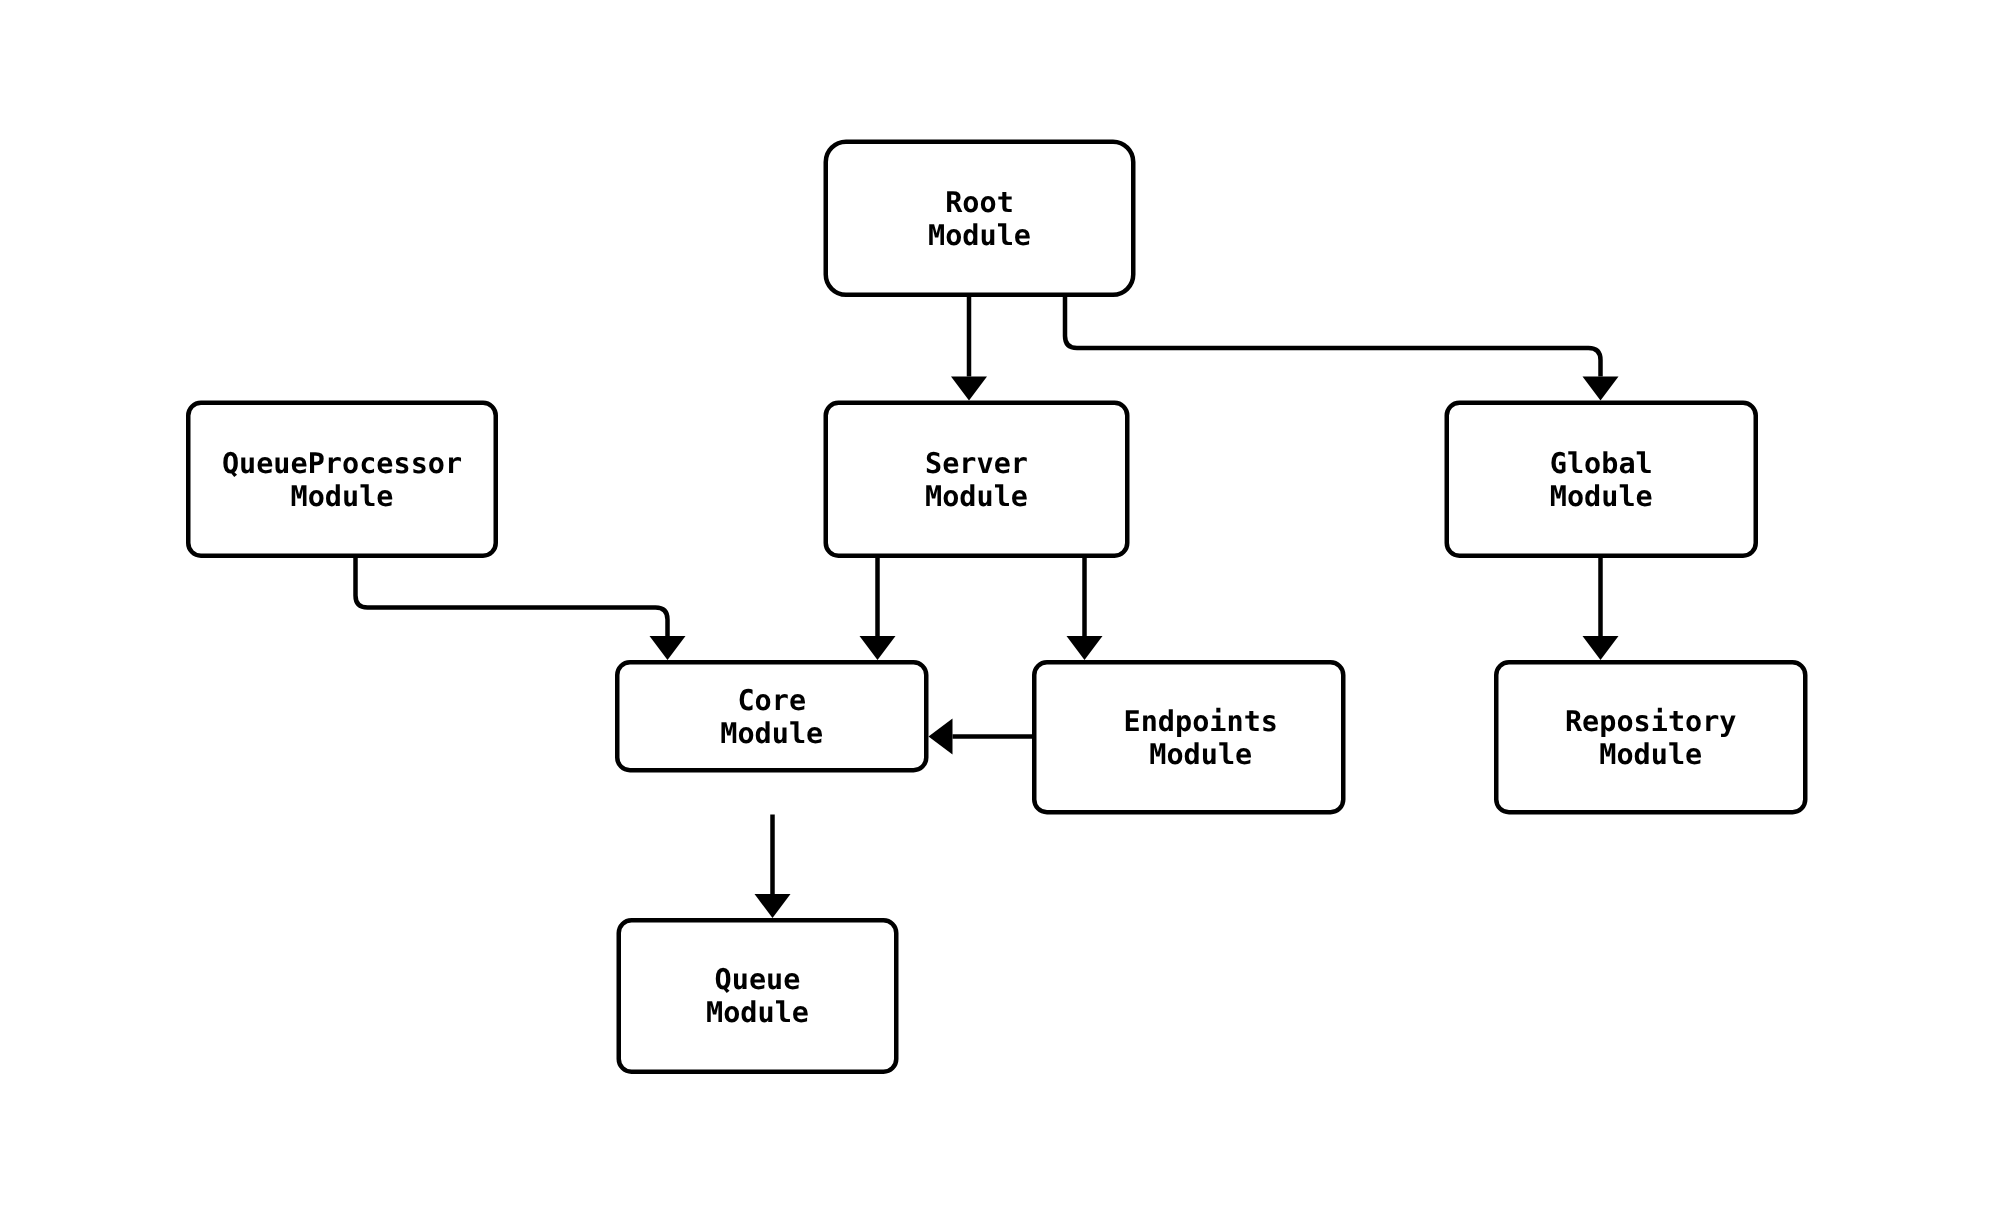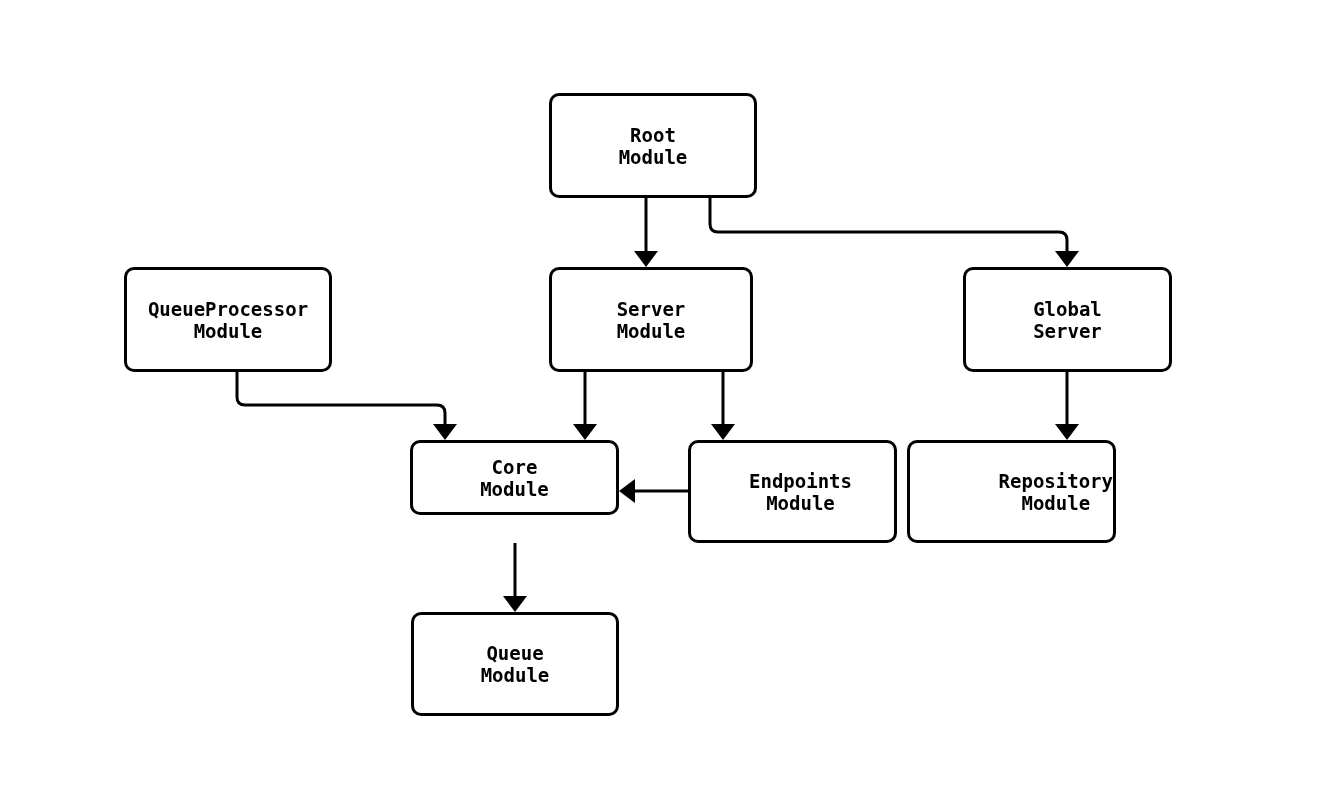--- a/index.html
+++ b/index.html
@@ -44,28 +44,28 @@
   }
   .node-label {
     font-weight: bold;
     font-size: 19px;
     line-height: 22px;
     color: #000000;
     text-align: center;
     white-space: pre-line;
   }
   
-  .n-root          { left: 549px; top: 93px;  width: 208px; height: 105px; }
+  .n-root          { left: 549px; top: 93px;  width: 208px; height: 105px; border-radius: 15px; }
   .n-queueproc     { left: 124px; top: 267px; width: 208px; height: 105px; }
   .n-server        { left: 549px; top: 267px; width: 204px; height: 105px; }
   .n-global        { left: 963px; top: 267px; width: 209px; height: 105px; }
   .n-core          { left: 410px; top: 440px; width: 209px; height: 75px; }
   .n-endpoints     { left: 688px; top: 440px; width: 209px; height: 103px; padding-left: 16px; }
-  .n-repository    { left: 907px; top: 440px; width: 209px; height: 103px; justify-content: flex-end; }
-  .n-queue         { left: 411px; top: 612px; width: 208px; height: 104px; }
+  .n-repository    { left: 996px; top: 440px; width: 209px; height: 103px; }
+  .n-queue         { left: 411px; top: 612px; width: 188px; height: 104px; }
 </style>
 </head>
 <body>
 
 <div class="canvas">
 
   <svg class="edge-layer" viewBox="0 0 1337 809" xmlns="http://www.w3.org/2000/svg">
 
     <g>
       <path d="M646 198 V251"></path>
@@ -118,21 +118,21 @@
 Module</span>
   </div>
 
   <div class="node n-server">
     <span class="node-label">Server
 Module</span>
   </div>
 
   <div class="node n-global">
     <span class="node-label">Global
-Server</span>
+Module</span>
   </div>
 
   <div class="node n-core">
     <span class="node-label">Core
 Module</span>
   </div>
 
   <div class="node n-endpoints">
     <span class="node-label">Endpoints
 Module</span>

